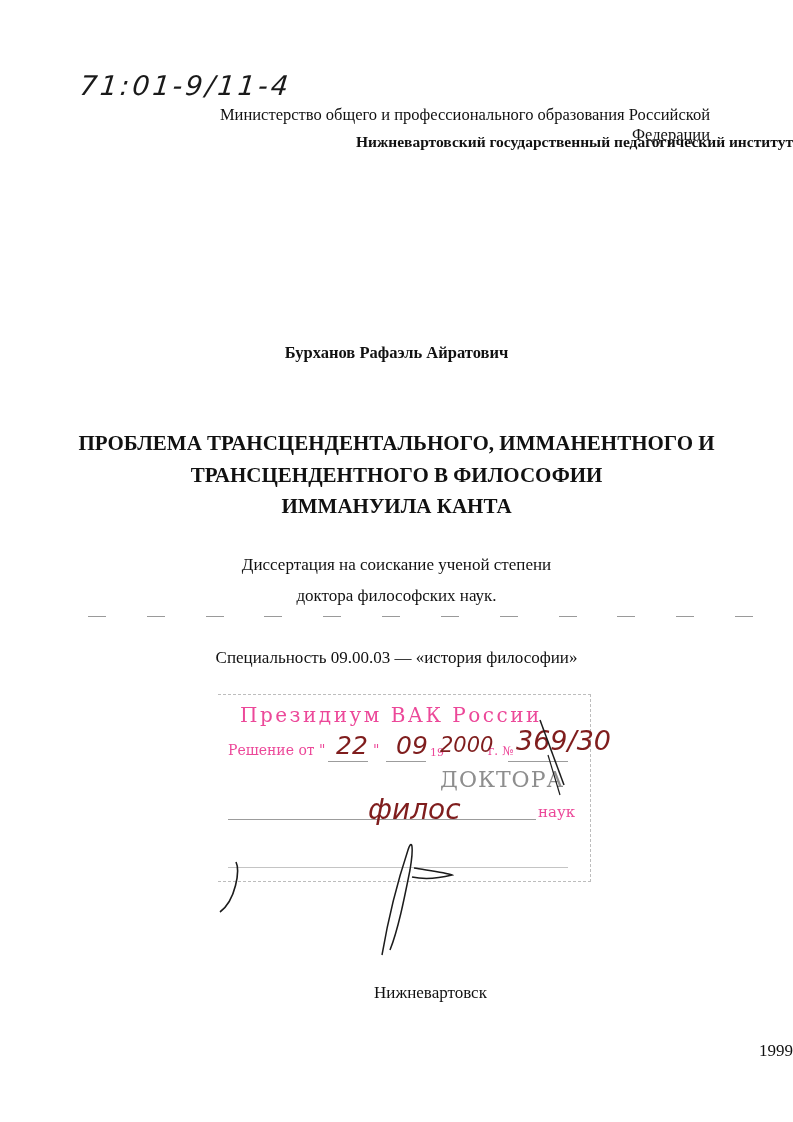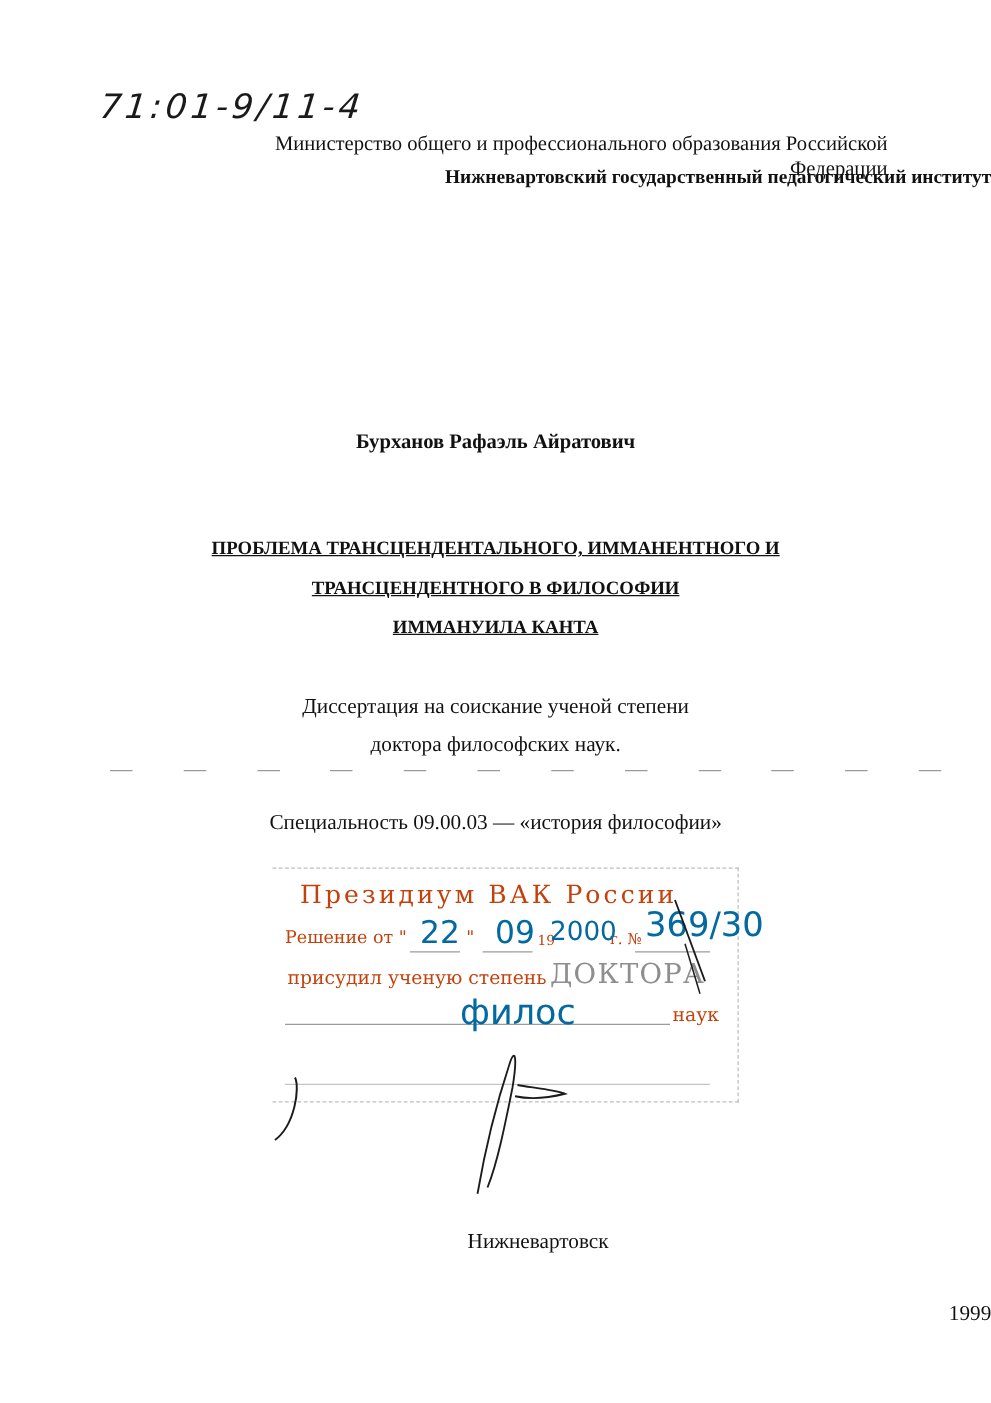--- a/index.html
+++ b/index.html
@@ -32,21 +32,21 @@
       left: 80px;
       top: 70px;
       font-size: 27px;
       letter-spacing: 3px;
       font-weight: 300;
       transform: skewX(-6deg);
     }
     .ministry { top: 105px; left: 140px; width: 570px; text-align: right; font-size: 16.5px; }
     .institute { top: 133px; font-size: 15.5px; font-weight: bold; text-align: right; }
     .author { top: 343px; font-size: 16.5px; font-weight: bold; }
-    .title-line { font-size: 15px; font-weight: bold; text-decoration: underline; }
+    .title-line { font-size: 21px; font-weight: bold; }
     .t1 { top: 431px; }
     .t2 { top: 463px; }
     .t3 { top: 494px; }
     .diss1 { top: 555px; font-size: 17px; }
     .diss2 { top: 586px; font-size: 17px; }
     .dash-row {
       position: absolute;
       top: 616px;
       left: 88px;
       width: 665px;
@@ -67,39 +67,40 @@
       position: absolute;
       left: 218px;
       top: 694px;
       width: 372px;
       height: 186px;
       border: 1px dashed #bdbdbd;
       border-left: none;
     }
     .stamp-text {
       position: absolute;
-      color: #c2410c;
+      color: #ec4899;
       font-family: "DejaVu Serif", serif;
       white-space: nowrap;
     }
     .st-title { left: 22px; top: 8px; font-size: 20px; letter-spacing: 2.5px; }
     .st-decision { left: 10px; top: 47px; font-size: 14px; }
     .st-awarded { left: 12px; top: 78px; font-size: 15px; }
     .st-degree { left: 222px; top: 72px; font-size: 22px; letter-spacing: 1px; color: #8e8e8e; }
     .st-nauk { left: 320px; top: 108px; font-size: 15px; }
     .st-head { left: 6px; top: 134px; font-size: 15.5px; }
     .st-line {
       position: absolute;
       height: 1px;
       background: #9c9c9c;
     }
     .hw {
       position: absolute;
       font-family: "DejaVu Sans", sans-serif;
-      color: #0369a1;
+      font-style: italic;
+      color: #7f1d1d;
       white-space: nowrap;
     }
     .hw-day { left: 118px; top: 36px; font-size: 25px; }
     .hw-month { left: 178px; top: 36px; font-size: 25px; }
     .hw-year { left: 222px; top: 38px; font-size: 21px; }
     .hw-num { left: 298px; top: 30px; font-size: 27px; }
     .hw-field { left: 118px; top: 98px; font-size: 28px; margin-left: 32px; }
 
     .city { top: 983px; font-size: 17px; padding-left: 34px; }
     .year { top: 1041px; font-size: 17px; text-align: right; }
@@ -150,21 +151,20 @@
   <div class="stamp-text" style="left:270px; top:49px; font-size:12px;">г. №</div>
   <div class="st-line" style="left:110px; top:66px; width:40px;"></div>
   <div class="st-line" style="left:168px; top:66px; width:40px;"></div>
   <div class="st-line" style="left:290px; top:66px; width:60px;"></div>
 
   <div class="hw hw-day">22</div>
   <div class="hw hw-month">09</div>
   <div class="hw hw-year">2000</div>
   <div class="hw hw-num">369/30</div>
 
-  <div class="stamp-text st-awarded">присудил ученую степень</div>
   <div class="stamp-text st-degree">ДОКТОРА</div>
 
   <div class="st-line" style="left:10px; top:124px; width:308px;"></div>
   <div class="hw hw-field">филос</div>
   <div class="stamp-text st-nauk">наук</div>
 
 
   <div class="st-line" style="left:10px; top:172px; width:340px; background:#c4c4c4;"></div>
 </div>
 

